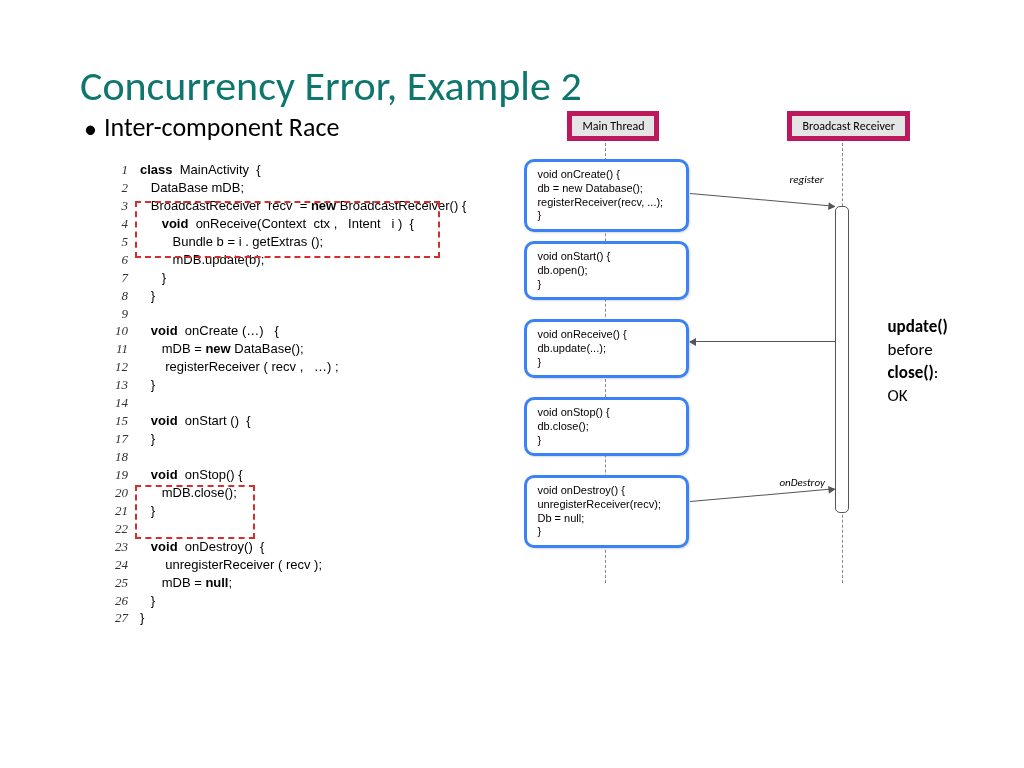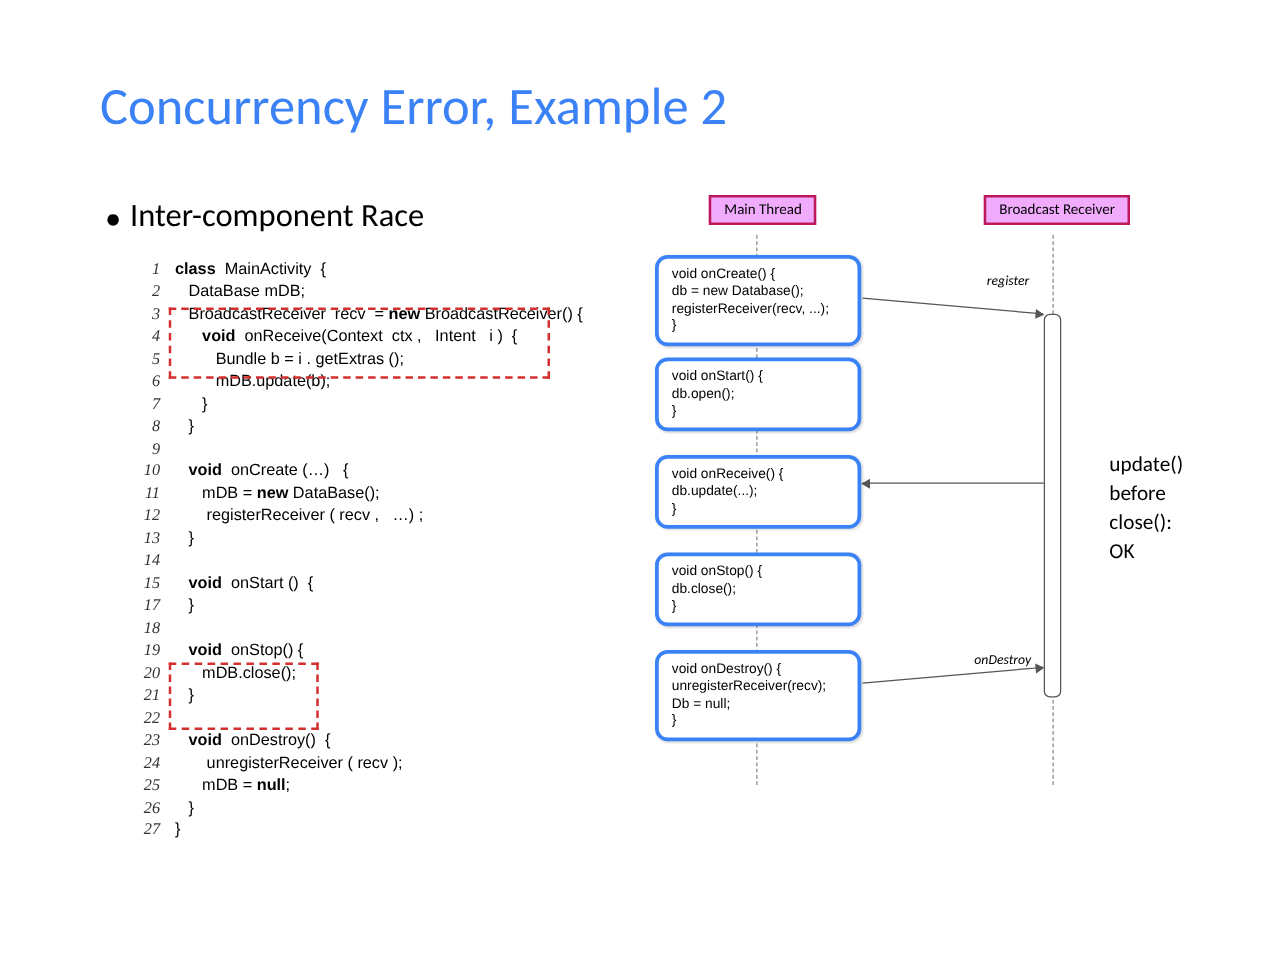--- a/index.html
+++ b/index.html
@@ -1,38 +1,38 @@
 <!DOCTYPE html>
 <html><head>
 <meta charset="utf-8">
 <style>
 * { box-sizing: border-box; margin: 0; padding: 0; }
 body { width: 1024px; height: 768px; background: #fff; font-family: Calibri, Arial, sans-serif; position: relative; padding: 60px 50px 30px 80px; }
-.title { font-size: 42px; font-weight: 400; color: #3b82f6; margin-bottom: 45px; }
+.title { font-size: 42px; font-weight: 400; color: #0f766e; }
 .main { display: flex; gap: 20px; }
 .left-col { width: 420px; }
 .bullet { font-size: 26px; margin-bottom: 18px; padding-left: 24px; position: relative; }
 .bullet::before { content: "•"; position: absolute; left: 4px; top: 2px; }
 .code-block { font-family: "Times New Roman", serif; font-size: 13px; line-height: 1.38; position: relative; padding-left: 24px; }
 .code-line { display: flex; white-space: pre; }
 .line-num { width: 24px; text-align: right; margin-right: 12px; font-style: italic; color: #333; flex-shrink: 0; }
 .code-text { font-family: "Helvetica Neue", Arial, sans-serif; }
 .kw { font-weight: bold; }
 .dashed-box { position: absolute; border: 2px dashed #d32f2f; pointer-events: none; }
 .right-col { position: relative; width: 470px; height: 480px; }
-.seq-header { position: absolute; border: 2px solid #be185d; padding: 3px 10px; font-size: 12px; background: #f0abfc; text-align: center; }
+.seq-header { position: absolute; border: 5px solid #be185d; padding: 3px 10px; font-size: 12px; background: #e5e5e5; text-align: center; }
 .lifeline { position: absolute; border-left: 1px dashed #888; height: 440px; top: 32px; }
 .life-box { position: absolute; border: 3px solid #3b82f6; border-radius: 10px; padding: 6px 10px; font-size: 11px; background: #fff; line-height: 1.25; font-family: Arial, sans-serif; box-shadow: 1px 1px 2px rgba(0,0,0,0.15); width: 165px; }
 .activation { position: absolute; border: 1px solid #555; border-radius: 5px; background: #fff; width: 14px; }
 .arrow-line { position: absolute; height: 1px; background: #555; }
 .arrow-line::after { content: ""; position: absolute; right: -1px; top: -3px; width: 0; height: 0; border-left: 7px solid #555; border-top: 4px solid transparent; border-bottom: 4px solid transparent; }
 .arrow-line.rev::after { left: -1px; right: auto; border-left: none; border-right: 7px solid #555; }
 .arrow-label { position: absolute; font-size: 11px; font-style: italic; background: #fff; padding: 0 2px; }
 .annotation { position: absolute; font-size: 17px; line-height: 1.35; }
-.annotation .b { font-weight: normal; text-align: center; }
+.annotation .b { font-weight: bold; text-align: center; }
 </style>
 </head>
 <body>
 
 <h1 class="title">Concurrency Error, Example 2</h1>
 
 <div class="main">
 <div class="left-col">
   <div class="bullet">Inter-component Race</div>
   <div class="code-block">

